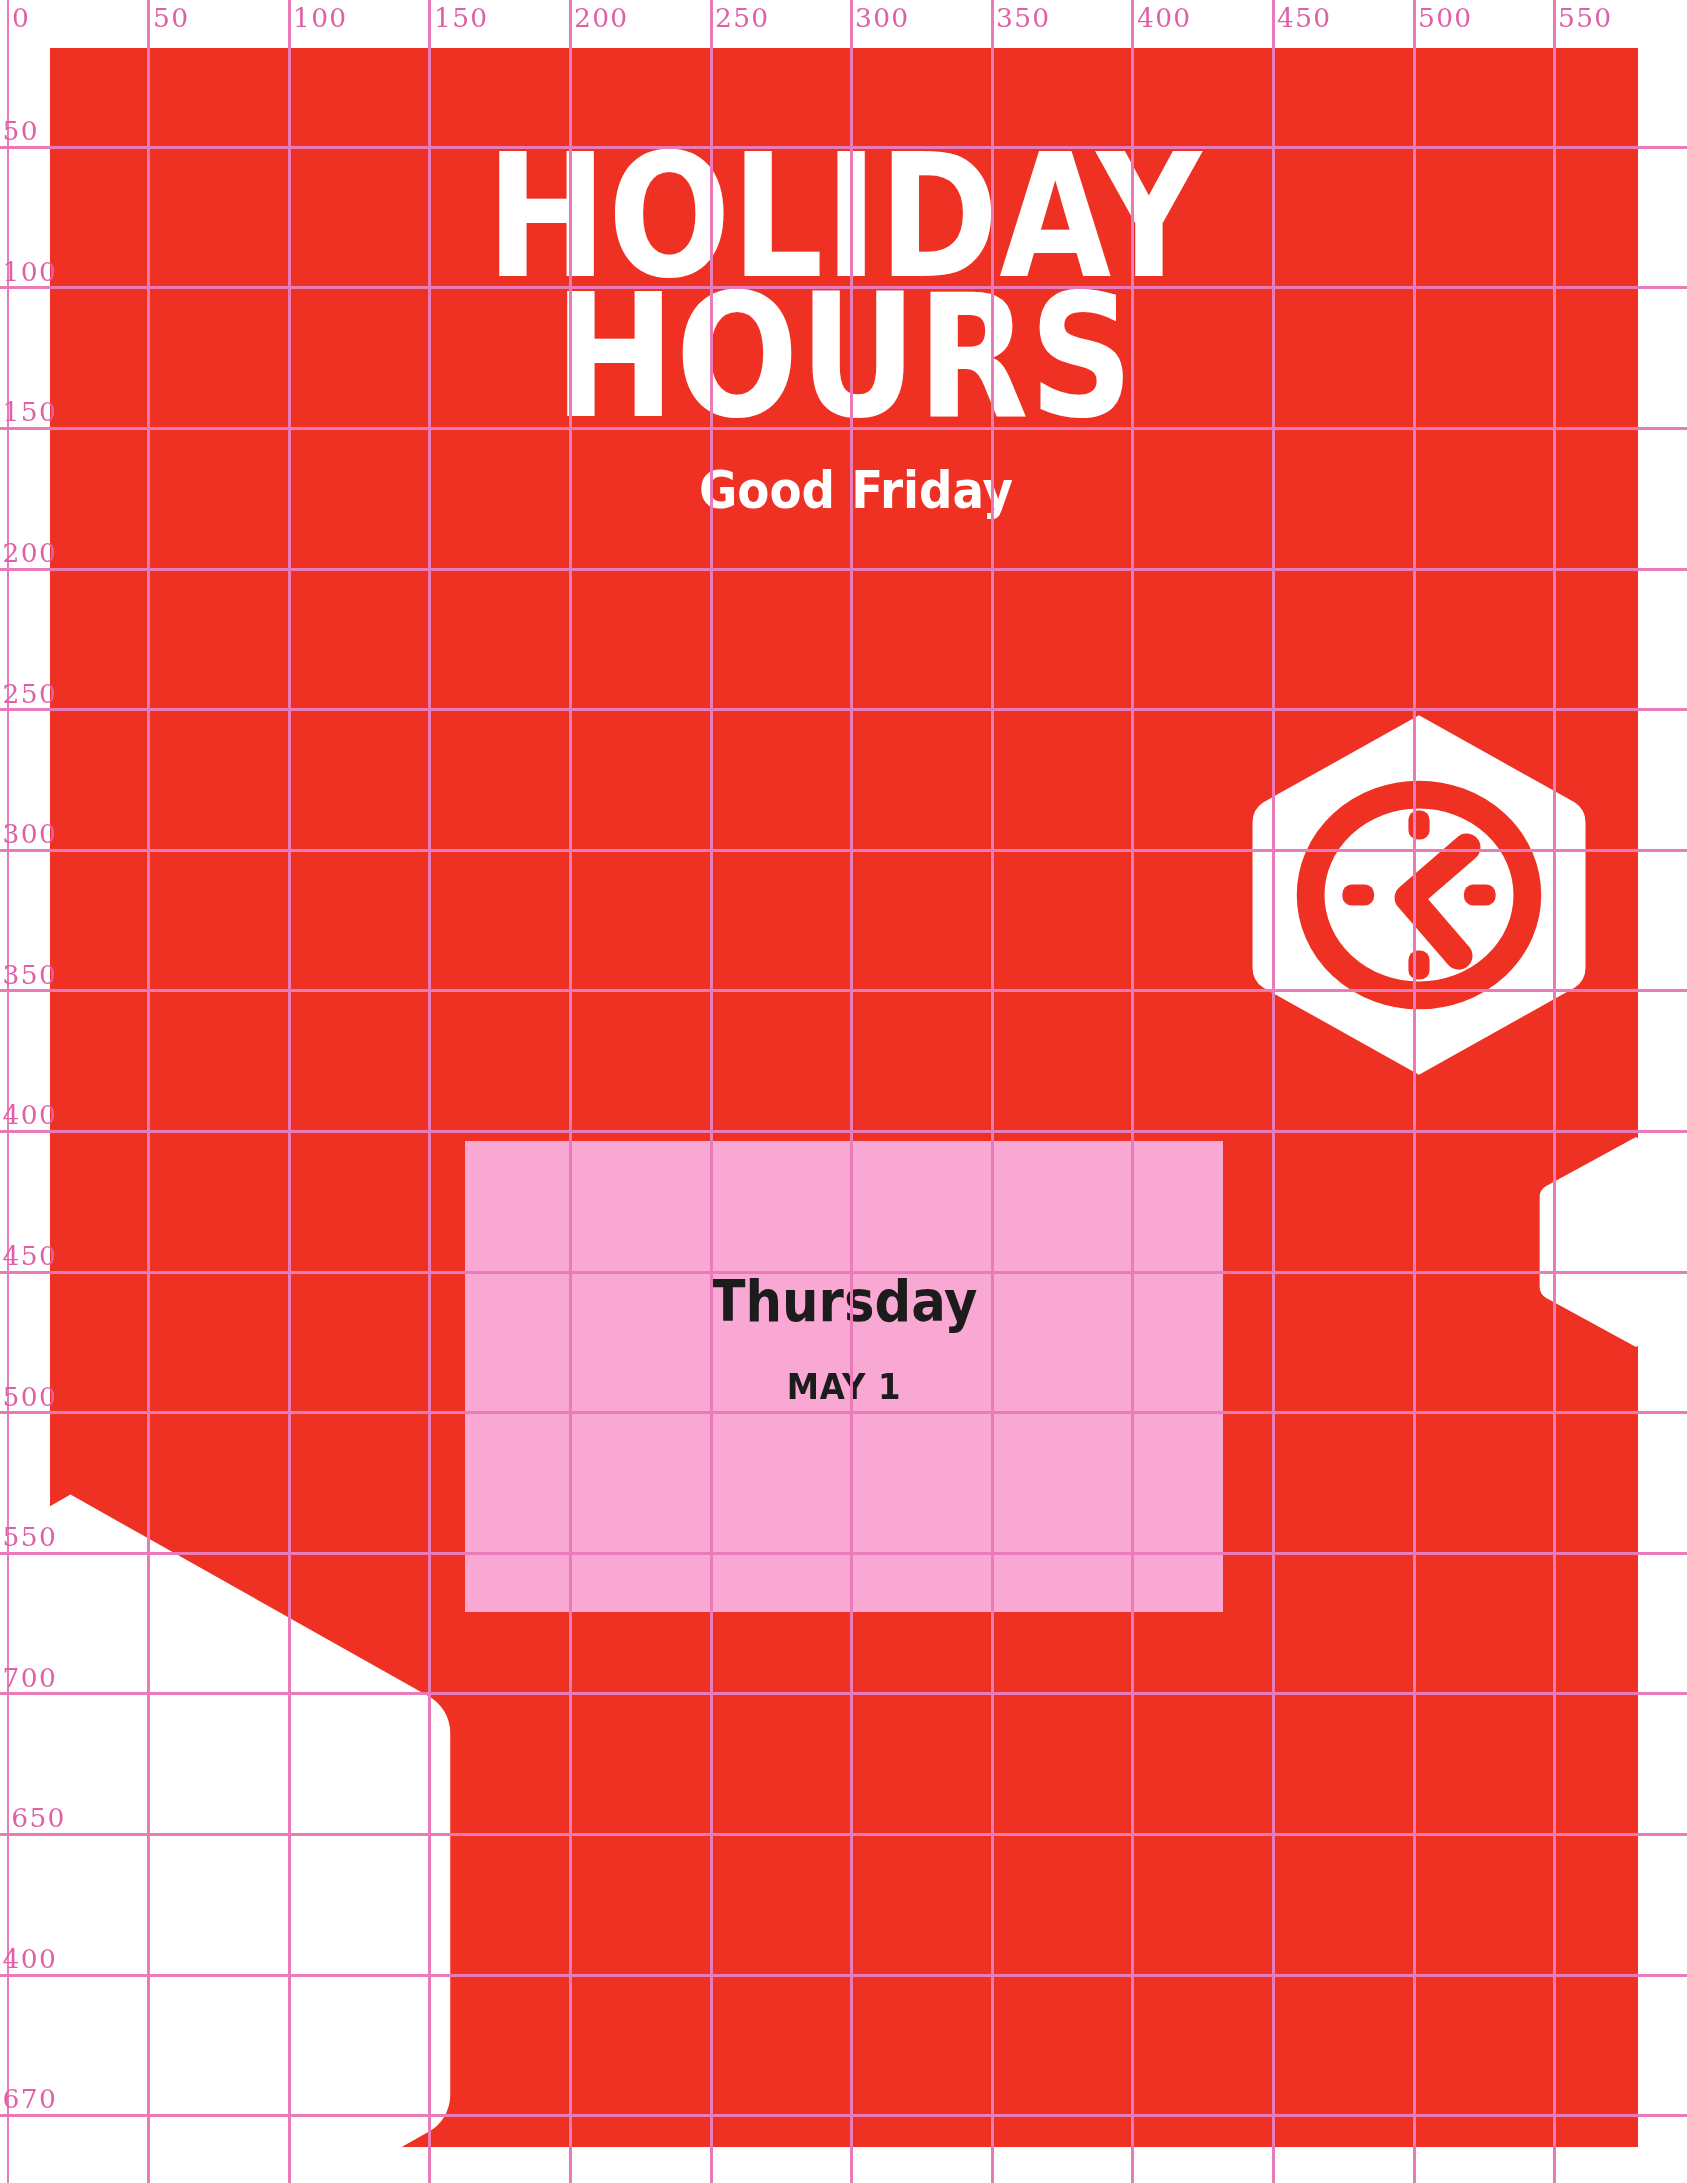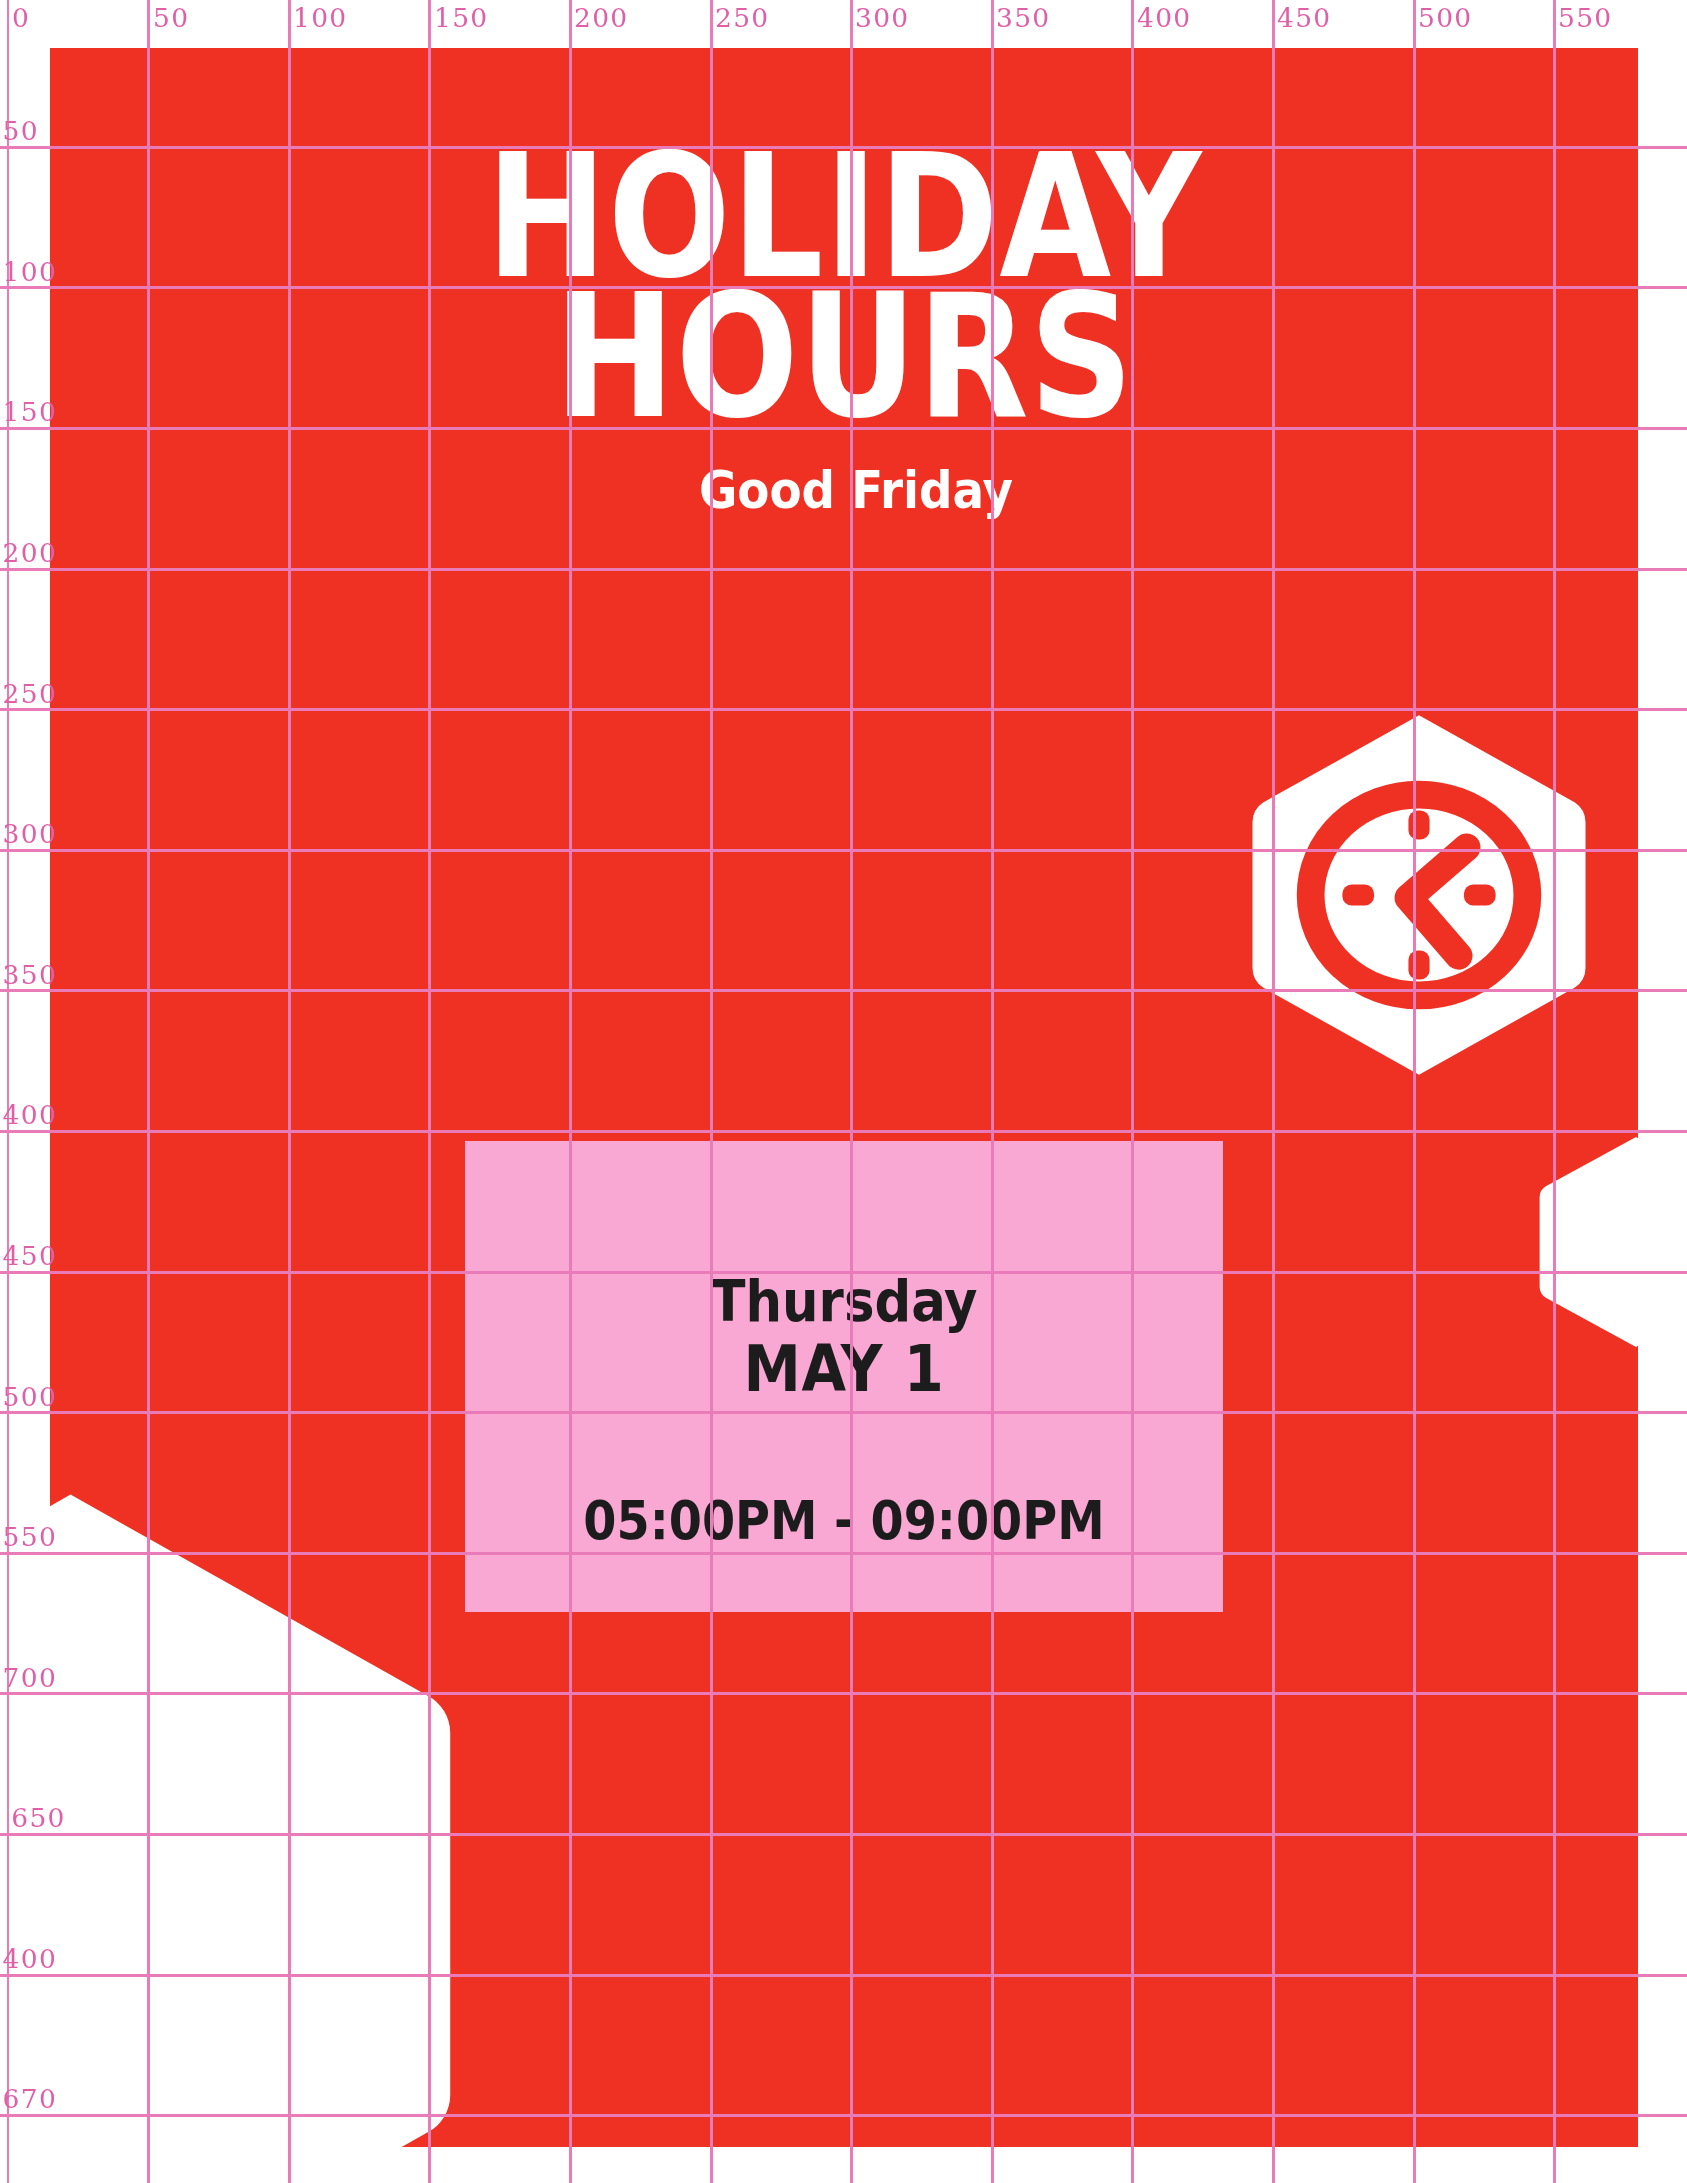--- a/index.html
+++ b/index.html
@@ -147,25 +147,25 @@
     top: 132px;
     color: #1c1c1c;
     font-family: "DejaVu Sans Condensed", "Liberation Sans Narrow", "Liberation Sans", sans-serif;
     font-weight: bold;
     font-size: 57px;
     line-height: 1;
   }
   .info-date {
     position: absolute;
     left: 0; right: 0;
-    top: 196px;
+    top: 228px;
     color: #1c1c1c;
     font-family: "DejaVu Sans Condensed", "Liberation Sans Narrow", "Liberation Sans", sans-serif;
     font-weight: bold;
-    font-size: 64px;
+    font-size: 36px;
     line-height: 1;
     letter-spacing: 0.7px;
   }
   .info-time {
     position: absolute;
     left: 0; right: 0;
     top: 353px;
     color: #1c1c1c;
     font-family: "DejaVu Sans Condensed", "Liberation Sans Narrow", "Liberation Sans", sans-serif;
     font-weight: bold;
@@ -210,21 +210,20 @@
     <div id="hex-bottom-left">
       <svg viewBox="0 0 590 650" xmlns="http://www.w3.org/2000/svg">
         <path d="M295 8 L565 160 a32 32 0 0 1 17 28 L582 462 a32 32 0 0 1 -17 28 L295 642 L25 490 a32 32 0 0 1 -17 -28 L8 188 a32 32 0 0 1 17 -28 Z" fill="#ffffff"></path>
       </svg>
     </div>
 
     <div id="info-card">
       <div class="info-inner">
         <div class="info-day">Thursday</div>
         <div class="info-date">MAY 1</div>
-        <div class="info-time">05:00PM - 09:00PM</div>
       </div>
     </div>
 
   </div>
 
   <div id="grid-layer">
       <div class="gridline-v" style="left: 6.6px;"></div>
       <div class="tick-label x-label" style="left: 8px; top: 5.3px;">0</div>
       <div class="gridline-v" style="left: 147px;"></div>
       <div class="tick-label x-label" style="left: 149px; top: 5.3px;">50</div>

